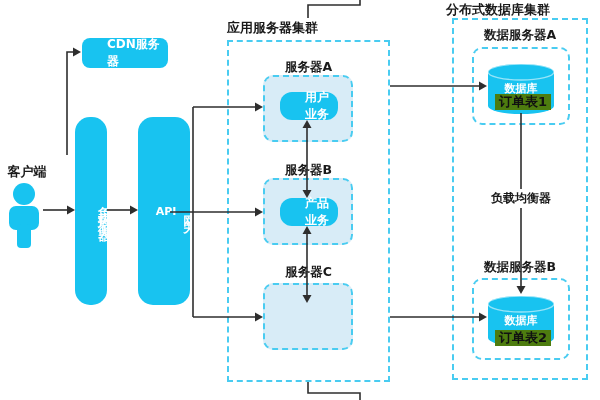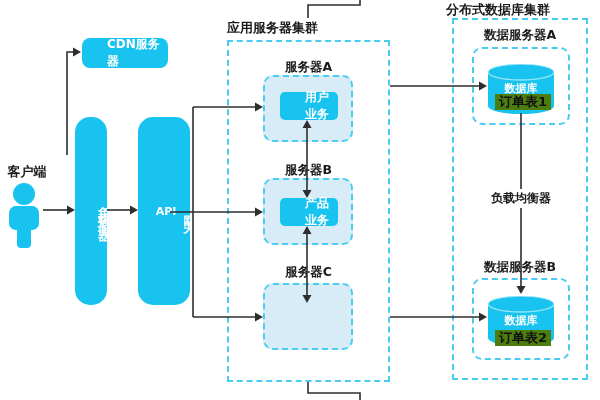--- a/index.html
+++ b/index.html
@@ -19,21 +19,21 @@
   .app-cluster{left:227px;top:40px;width:163px;height:342px;}
   .db-cluster{left:452px;top:18px;width:136px;height:362px;}
   .title{font-size:13px;font-weight:bold;line-height:16px;}
   .app-title{left:227px;top:20px;width:163px;}
   .db-title{left:446px;top:2px;width:148px;}
   .srv-label{left:227px;width:163px;height:15px;font-size:12.5px;font-weight:bold;text-align:center;}
   .db-srv-label{left:452px;width:136px;height:15px;font-size:12.5px;font-weight:bold;text-align:center;}
   .panel{border:2px dashed #49ccf1;border-radius:10px;}
   .srv-panel{left:263px;width:90px;height:67px;background:#d8ecf7;}
   .db-panel{left:472px;width:98px;background:#fff;}
-  .svc-box{left:280px;width:58px;height:28px;border-radius:5px;font-size:12px;}
+  .svc-box{left:280px;width:58px;height:28px;border-radius:12px;font-size:12px;}
   .cyl{left:487px;width:68px;height:52px;}
   .cyl-label{left:487px;width:68px;text-align:center;color:#fff;font-weight:bold;font-size:11px;}
   .table-tag{left:495px;width:56px;height:16px;background:#4d7c0f;color:#111;font-weight:bold;
              font-size:13px;display:flex;align-items:center;justify-content:center;}
   .client-label{left:0px;top:163px;width:54px;text-align:center;font-size:13px;font-weight:bold;}
   .sync-label{left:485px;top:189px;width:72px;text-align:center;font-size:12px;font-weight:bold;
               background:#fff;padding:1px 0;}
   svg.wires{position:absolute;left:0;top:0;pointer-events:none;}
   .wire{stroke:#2e2e2e;stroke-width:1.6;fill:none;}
   .head{fill:#2e2e2e;stroke:none;}

